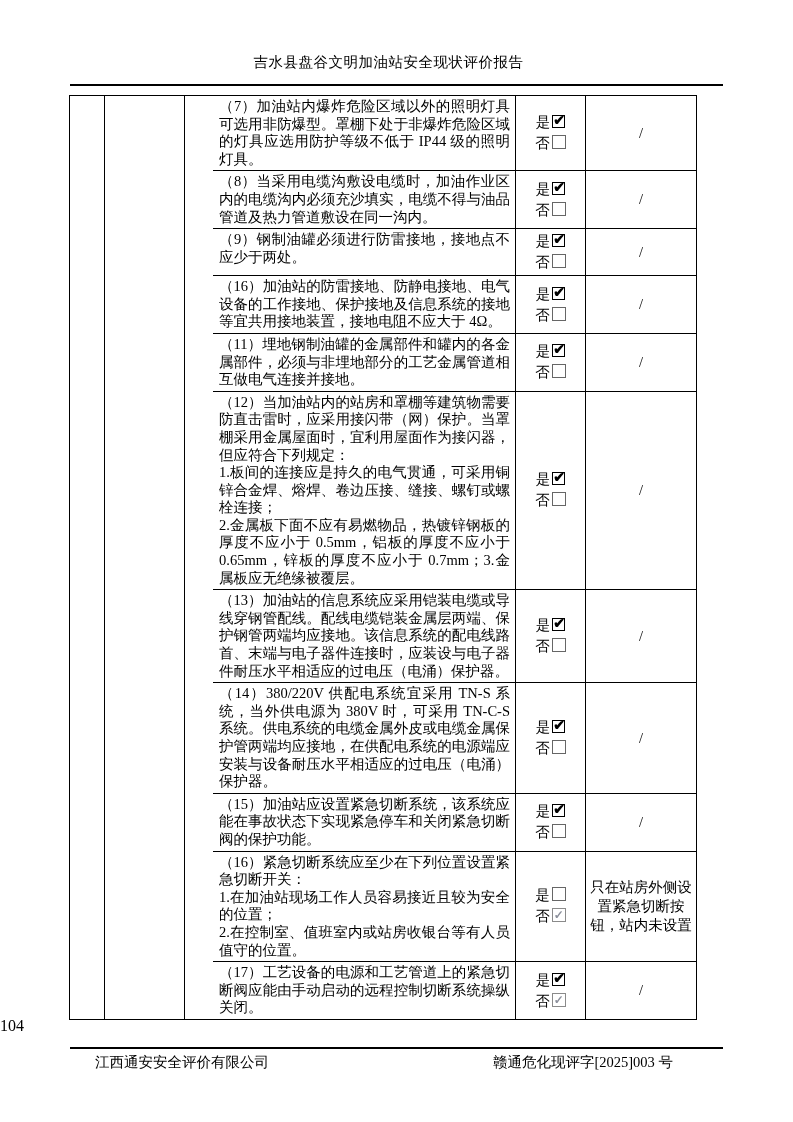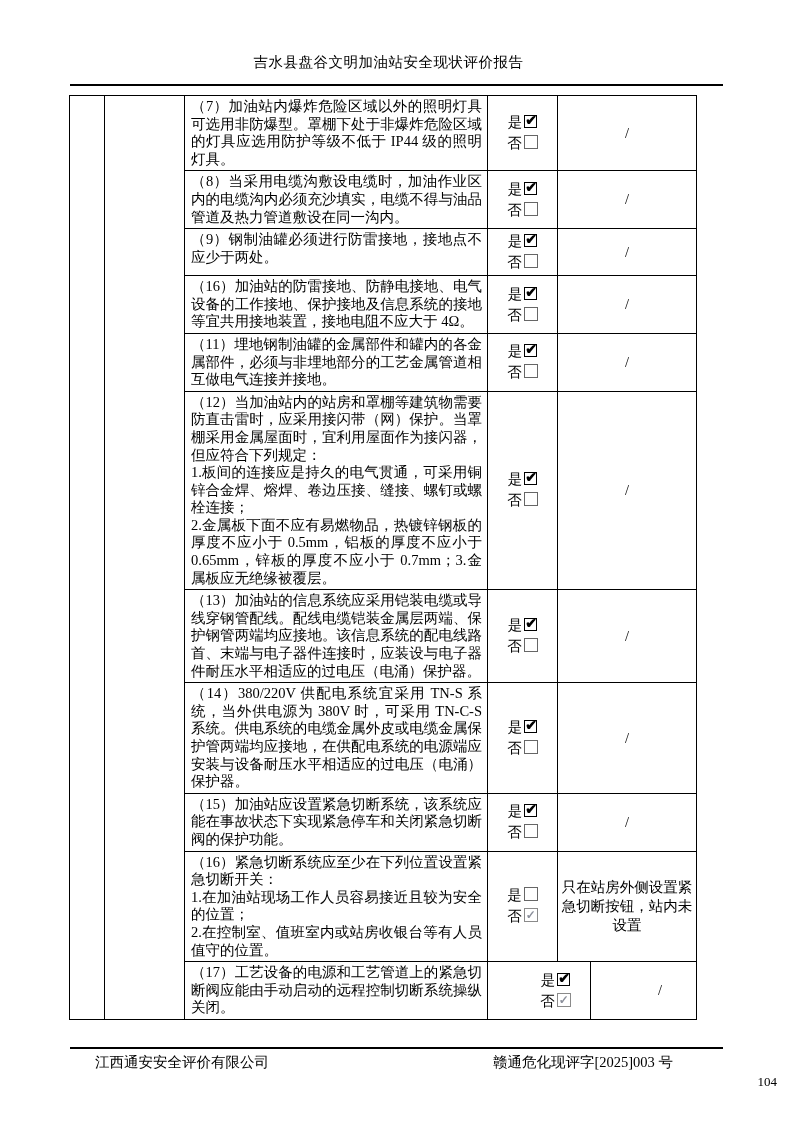--- a/index.html
+++ b/index.html
@@ -24,22 +24,22 @@
   .eval-table {
     position:absolute; top:95px; left:69px; width:628px;
     display:flex;
     border:1px solid #000;
     box-sizing:border-box;
   }
   .col-empty { box-sizing:border-box; border-right:1px solid #000; }
   .col-a { width:35px; }
   .col-b { width:80px; }
   .rows { flex:1; display:flex; flex-direction:column; }
-  .trow { display:flex; border-bottom:1px solid #000; }
-  .trow:last-child { border-bottom:none;gap:33px; }
+  .trow { display:flex; border-bottom:1px solid #000;margin-left:28px; }
+  .trow:last-child { border-bottom:none; }
   .cell { box-sizing:border-box; }
   .cell.text {
     width:303px; border-right:1px solid #000;
     padding:2px 5px 2px 6px;
     font-size:14.5px; line-height:17.6px;
     text-align:justify; white-space:pre-line;
   }
   .cell.check {
     width:70px; border-right:1px solid #000;
     display:flex; flex-direction:column; justify-content:center; align-items:center;
@@ -66,22 +66,22 @@
     font-size:14px; font-weight:bold; color:#000;
   }
   .cb[data-state="checked-light"] { border:1px solid #8a8a8a; }
   .cb[data-state="checked-light"]::after {
     content:"\2713";
     position:absolute; left:1px; top:-4px;
     font-size:12px; color:#8b8f9b; font-weight:bold;
   }
   
   .page-num {
-    position:absolute; top:1074px; left:0; width:100%;
-    text-align:right; font-size:13px;
+    position:absolute; top:1017px; left:0; width:100%;
+    text-align:left; font-size:16px;
   }
   .footer-rule {
     position:absolute; top:1047px; left:70px; width:653px;
     border-top:2px solid #000;
   }
   .footer-line {
     position:absolute; top:1053px; left:70px; width:653px;
     display:flex; justify-content:space-between;
     box-sizing:border-box; padding:0 50px 0 25px;
     font-size:14.5px;

